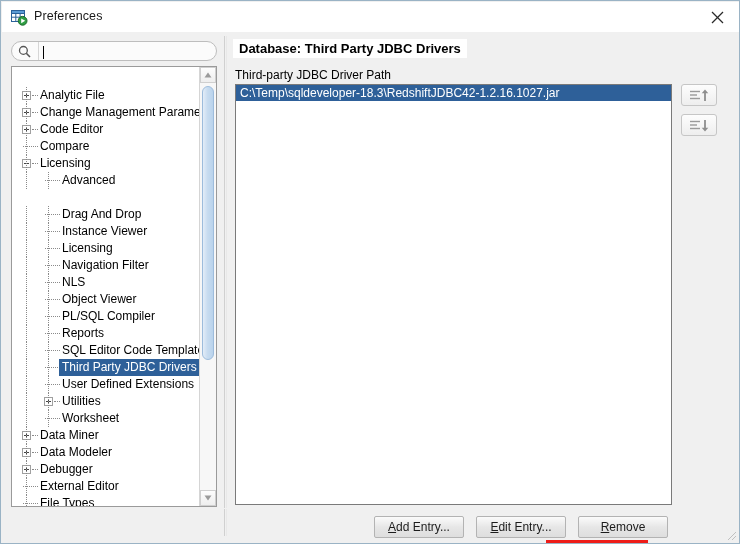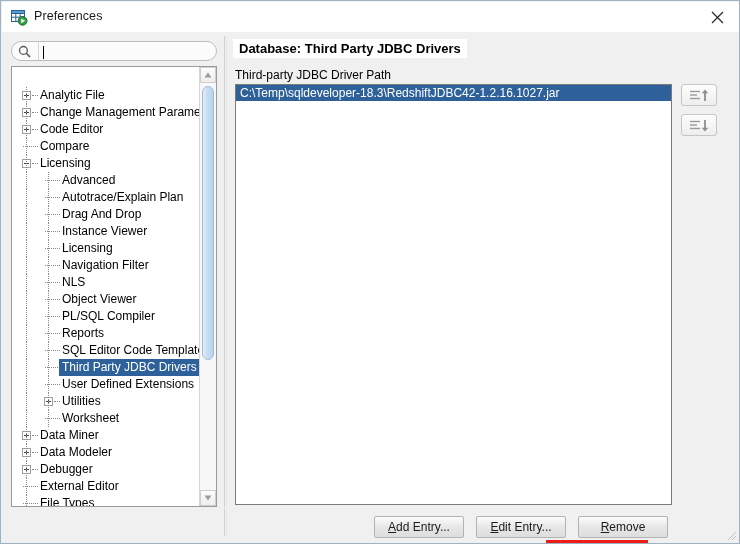--- a/index.html
+++ b/index.html
@@ -290,26 +290,20 @@
             <span class="dotline" style="left: 20px; top: 8px; width: 6px;"></span>
             <span class="vdot" style="left: 14px; top: 0px; height: 17px;"></span>
             <span class="lbl" style="left: 28px;">Licensing</span>
           </div>
           <div class="tree-row" style="top: 105px; position: absolute; left: 0px; width: 188px;">
             <span class="dotline" style="left: 33px; top: 8px; width: 15px;"></span>
             <span class="vdot" style="left: 36px; top: 0px; height: 17px;"></span>
             <span class="vdot" style="left: 14px; top: 0px; height: 17px;"></span>
             <span class="lbl" style="left: 50px;">Advanced</span>
           </div>
-          <div class="tree-row" style="top: 122px; position: absolute; left: 0px; width: 188px;">
-            <span class="dotline" style="left: 33px; top: 8px; width: 15px;"></span>
-            <span class="vdot" style="left: 36px; top: 0px; height: 17px;"></span>
-            <span class="vdot" style="left: 14px; top: 0px; height: 17px;"></span>
-            <span class="lbl" style="left: 50px;">Autotrace/Explain Plan</span>
-          </div>
           <div class="tree-row" style="top: 139px; position: absolute; left: 0px; width: 188px;">
             <span class="dotline" style="left: 33px; top: 8px; width: 15px;"></span>
             <span class="vdot" style="left: 36px; top: 0px; height: 17px;"></span>
             <span class="vdot" style="left: 14px; top: 0px; height: 17px;"></span>
             <span class="lbl" style="left: 50px;">Drag And Drop</span>
           </div>
           <div class="tree-row" style="top: 156px; position: absolute; left: 0px; width: 188px;">
             <span class="dotline" style="left: 33px; top: 8px; width: 15px;"></span>
             <span class="vdot" style="left: 36px; top: 0px; height: 17px;"></span>
             <span class="vdot" style="left: 14px; top: 0px; height: 17px;"></span>

